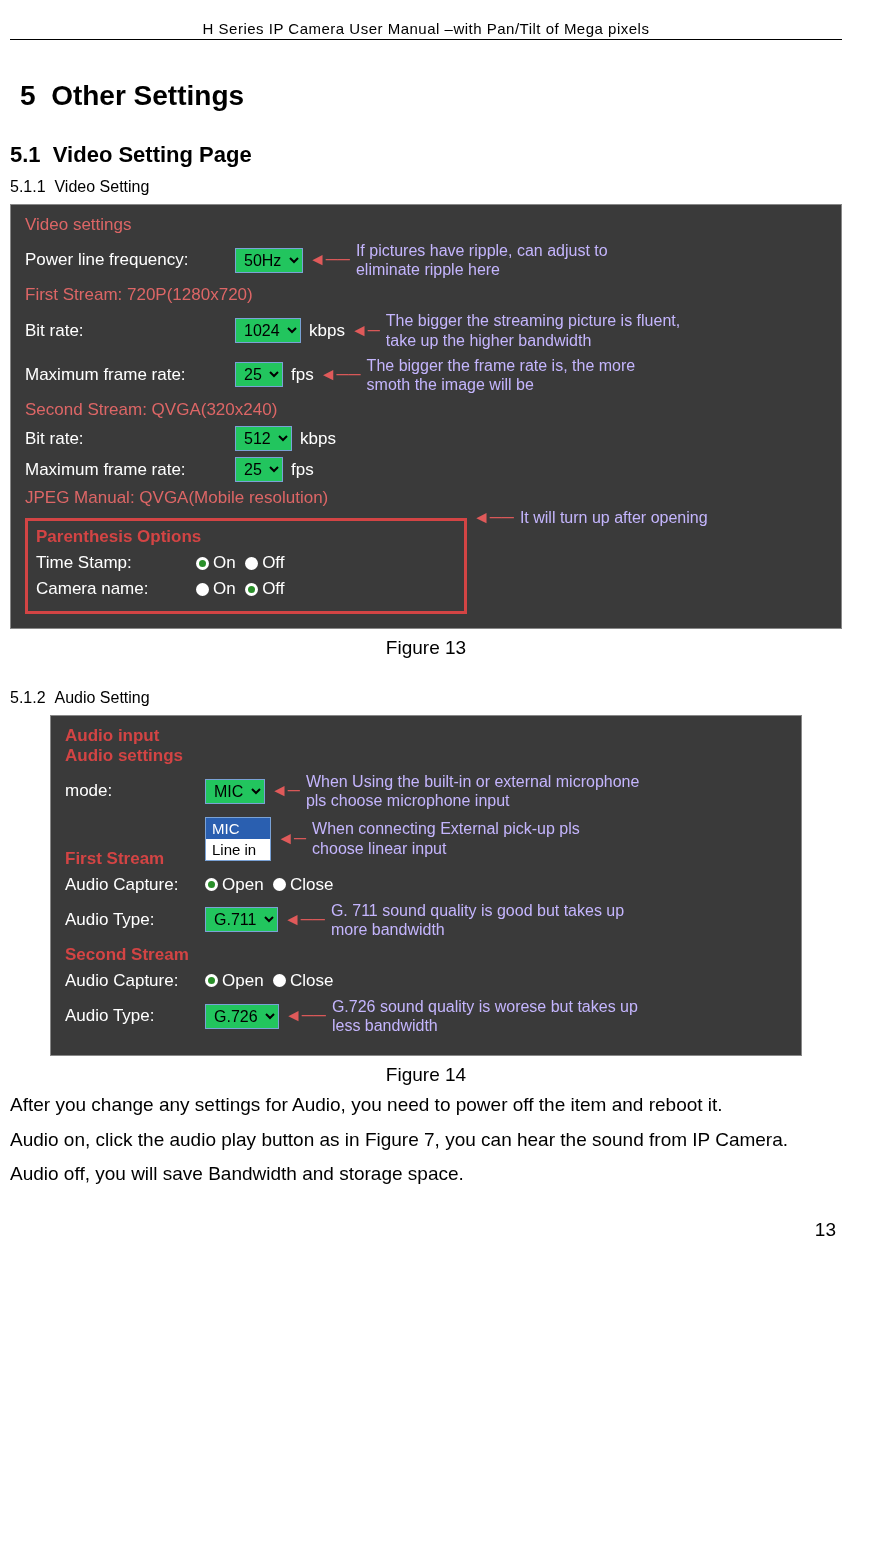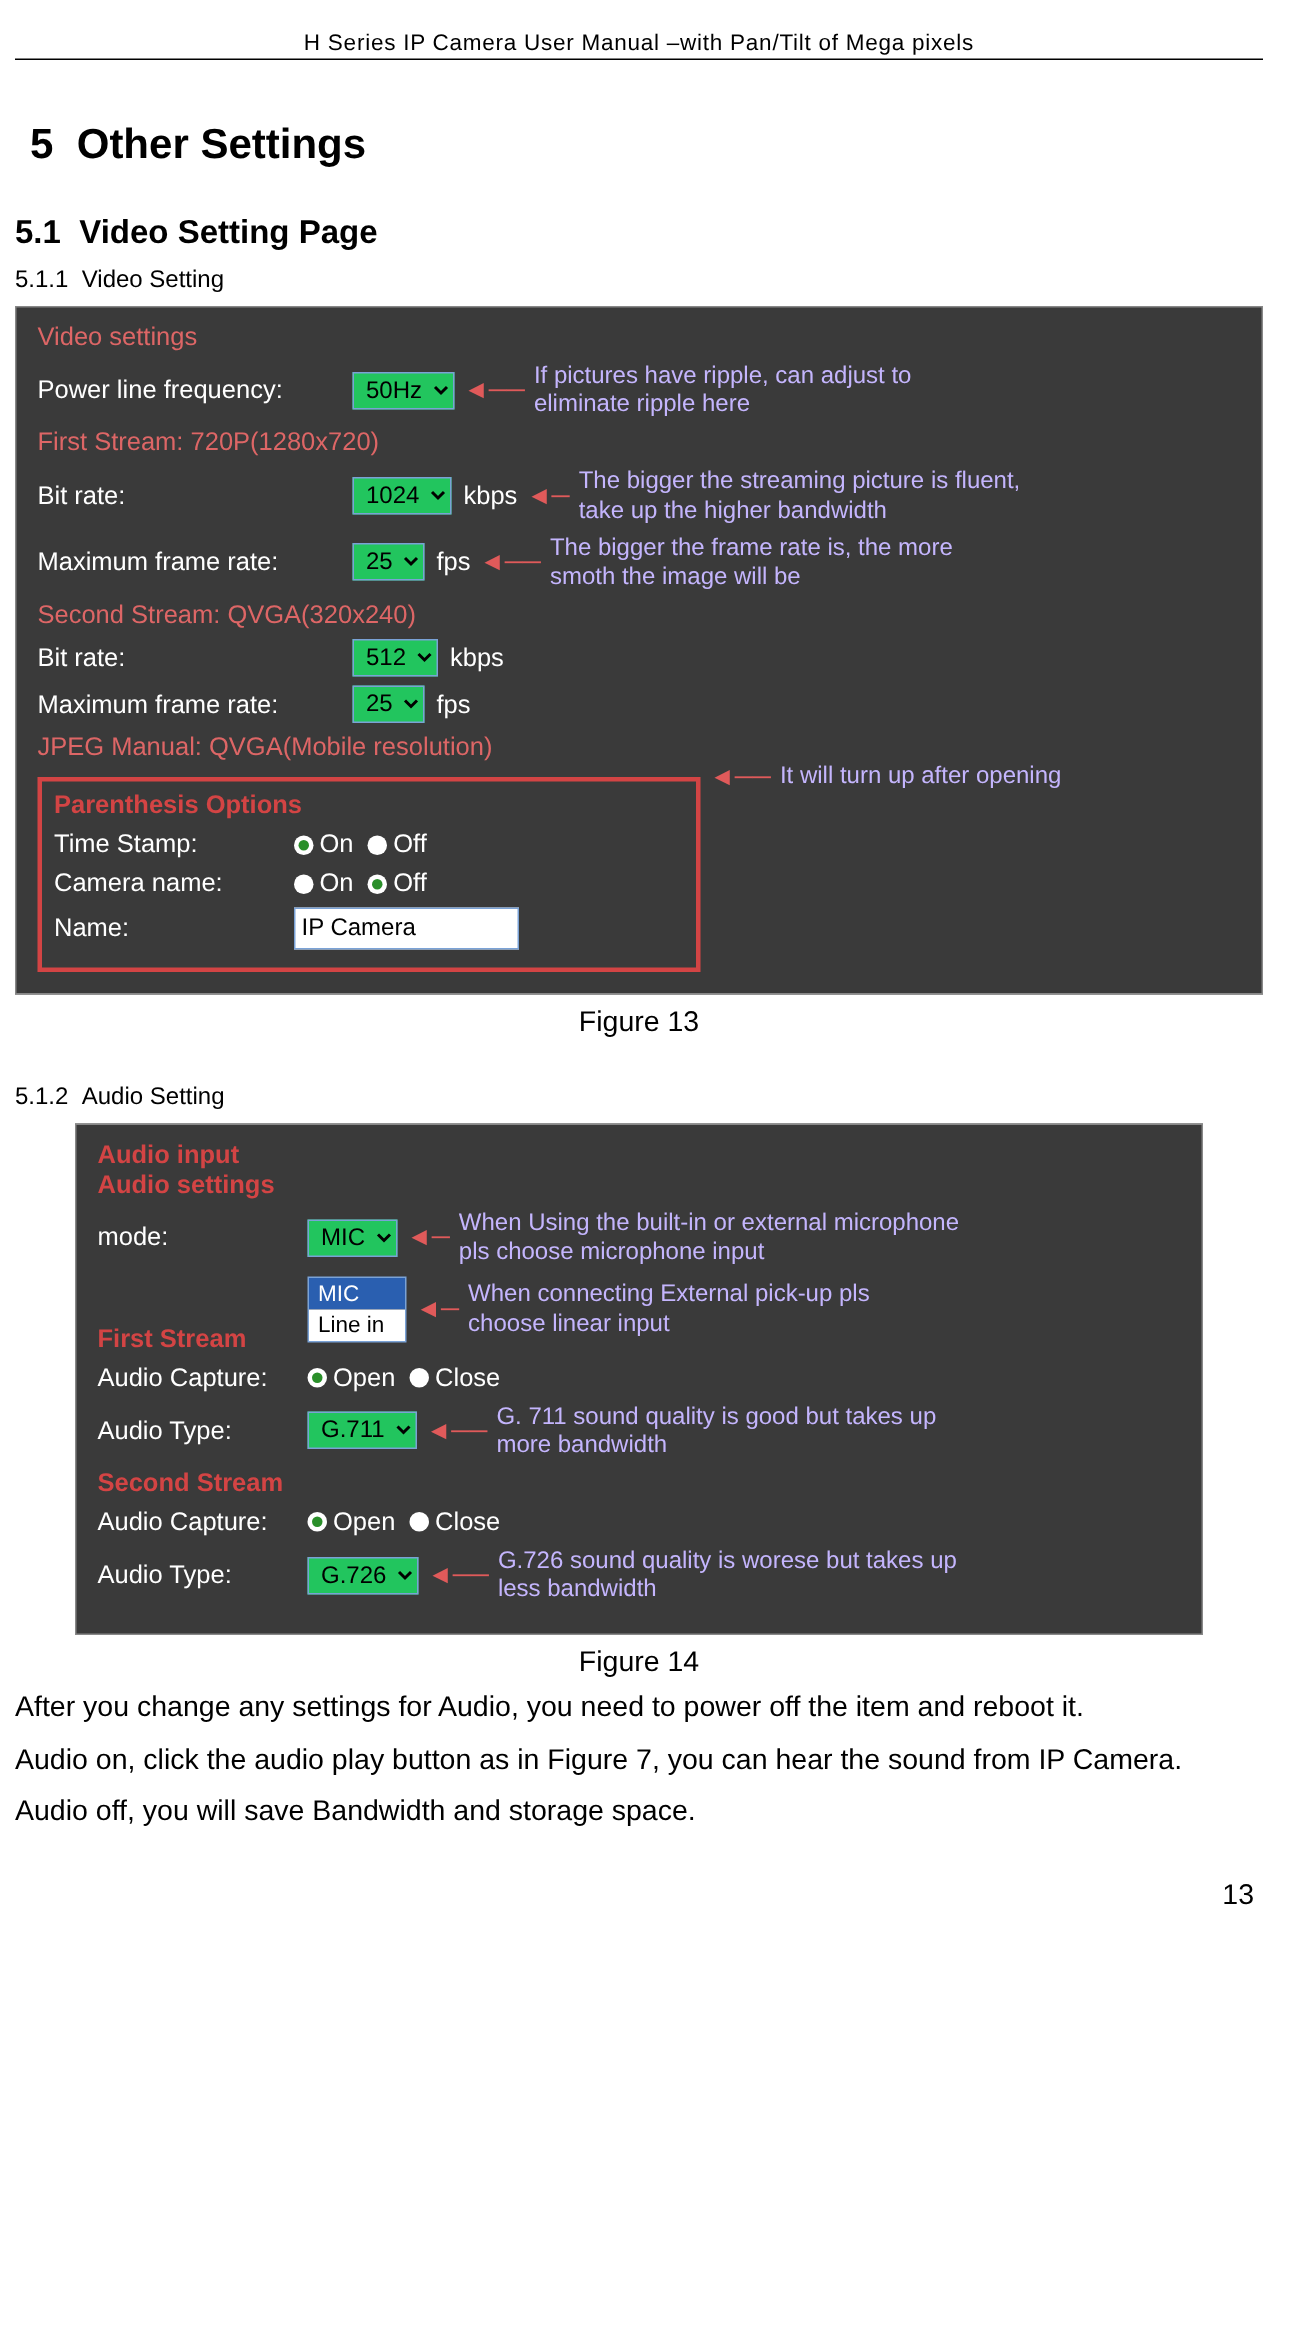--- a/index.html
+++ b/index.html
@@ -79,24 +79,20 @@
     <div class="row">
       <div style="width:160px">Time Stamp:</div>
       <span class="radiodot on"></span><span>On</span>&nbsp;&nbsp;
       <span class="radiodot"></span><span>Off</span>
     </div>
     <div class="row">
       <div style="width:160px">Camera name:</div>
       <span class="radiodot"></span><span>On</span>&nbsp;&nbsp;
       <span class="radiodot on"></span><span>Off</span>
     </div>
-    <div class="row">
-      <div style="width:160px">Name:</div>
-      <input type="text" value="IP Camera" style="">
-    </div>
   </div>
   <span class="arrow">◄──</span>
   <div class="note">It will turn up after opening</div>
   </div>
 </div>
 <div class="caption">Figure 13</div>
 
 <div class="h3"><span>5.1.2</span>&nbsp;&nbsp;<span>Audio Setting</span></div>
 
 <div class="panel" style="margin:0 40px">

